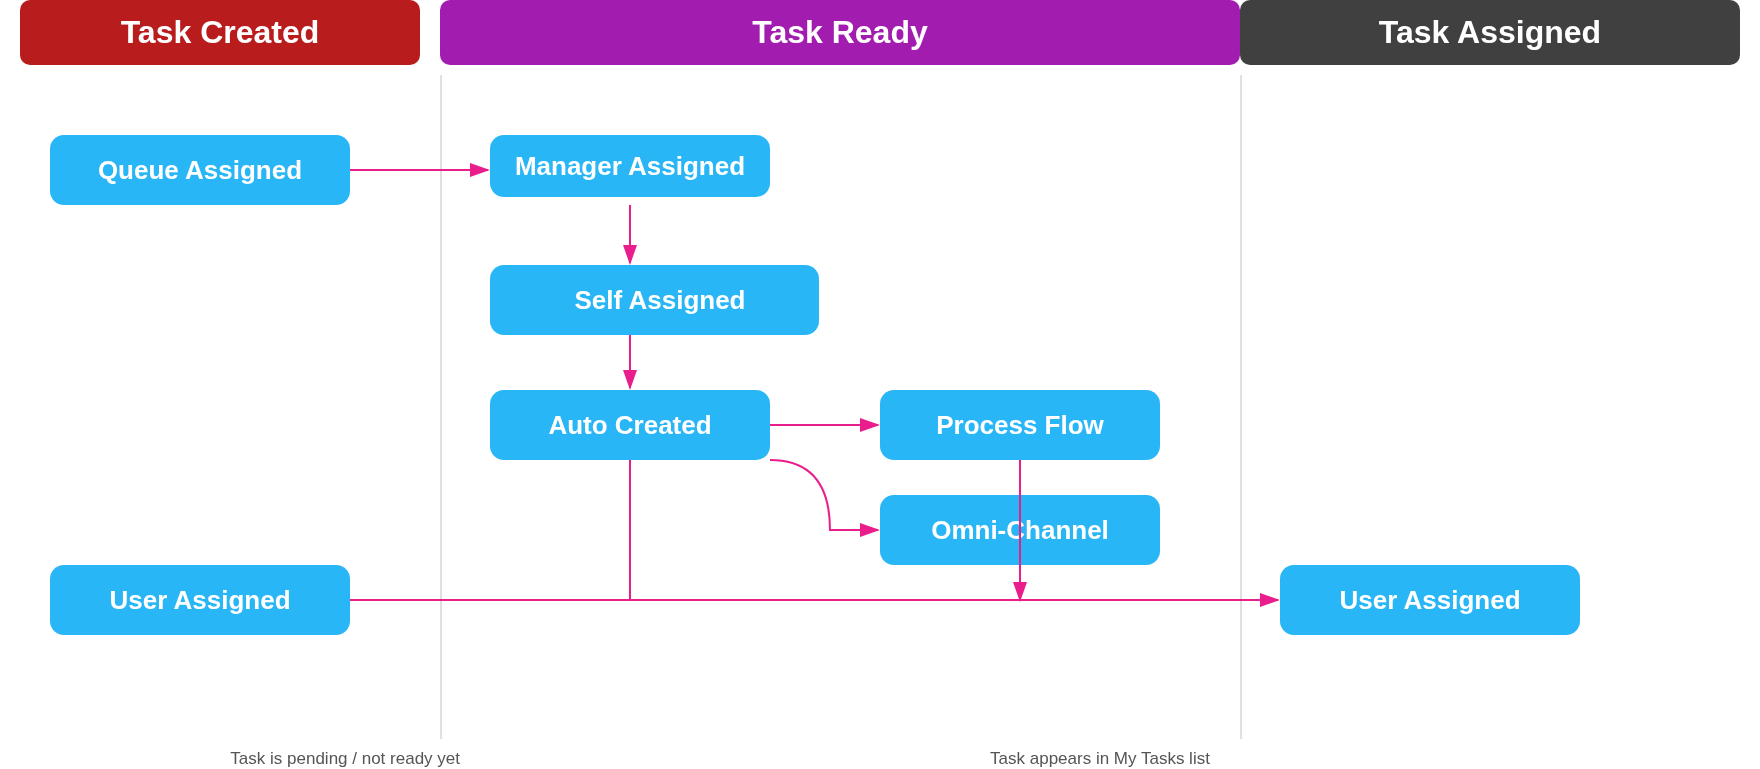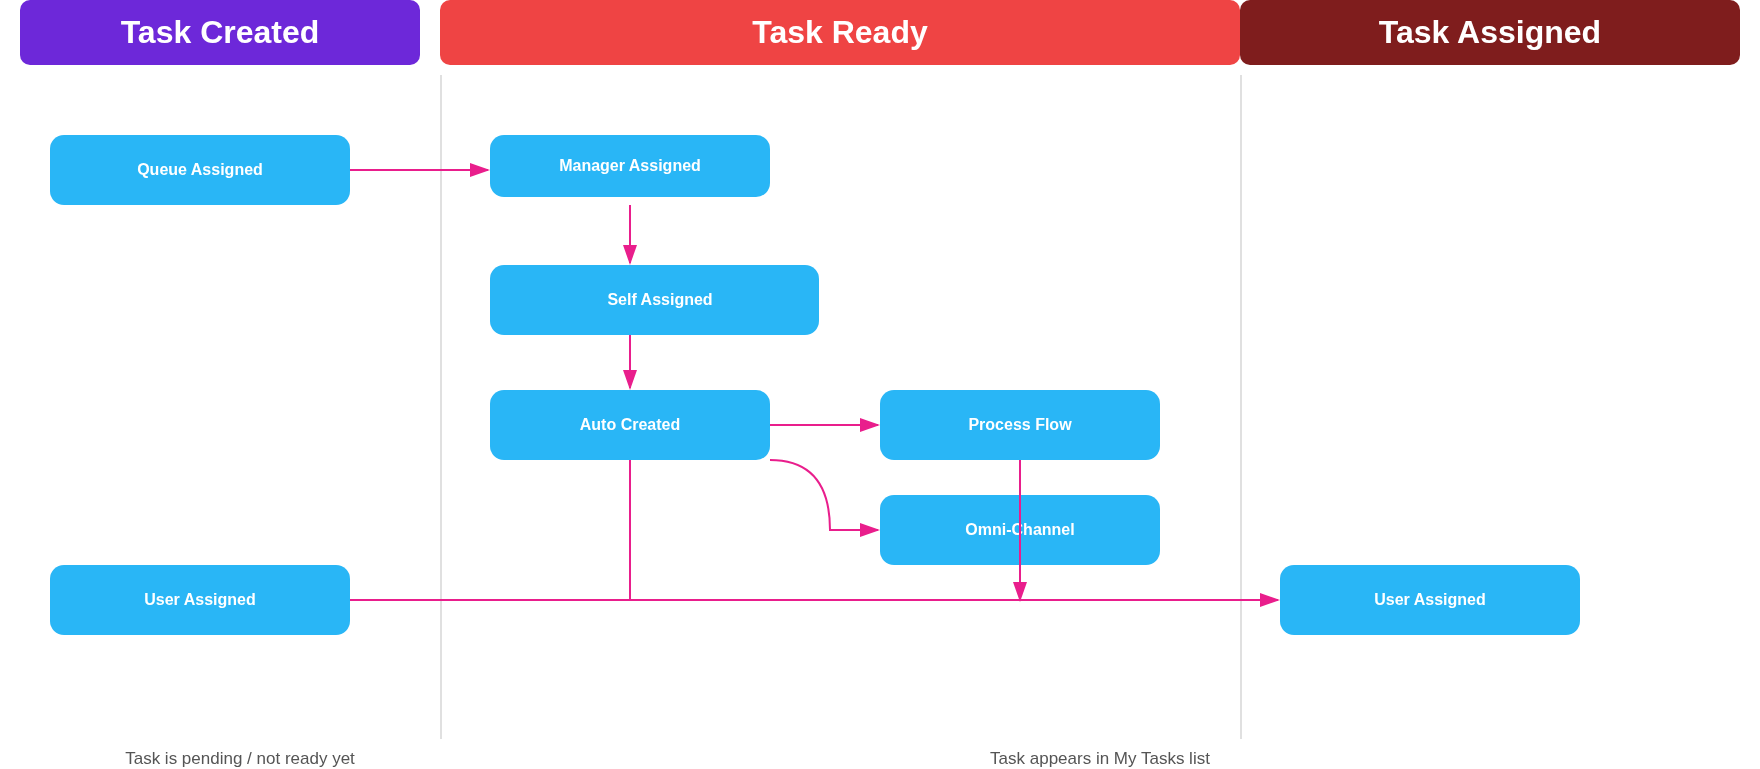--- a/index.html
+++ b/index.html
@@ -32,23 +32,23 @@
       display: flex;
       align-items: center;
       justify-content: center;
       padding: 14px 20px;
       border-radius: 10px;
       font-size: 32px;
       font-weight: 900;
       color: white;
     }
 
-    .header-col1 { width: 400px; background: #6d28d9; margin-right: 20px; }
-    .header-col2 { width: 800px; background: #ef4444; }
-    .header-col3 { flex: 1; background: #7f1d1d; }
+    .header-col1 { width: 400px; background: #b91c1c; margin-right: 20px; }
+    .header-col2 { width: 800px; background: #a21caf; }
+    .header-col3 { flex: 1; background: #404040; }
 
     
     .content-area {
       flex: 1;
       position: relative;
       margin-top: 10px;
     }
 
     
     .divider-line {
@@ -60,21 +60,21 @@
     }
     .divider-left { left: 440px; }
     .divider-right { left: 1240px; }
 
     
     .box {
       position: absolute;
       background: #29b6f6;
       border-radius: 14px;
       color: white;
-      font-size: 16px;
+      font-size: 26px;
       font-weight: 700;
       display: flex;
       align-items: center;
       justify-content: center;
       text-align: center;
       padding: 10px 20px;
     }
 
     
     .box-queue-assigned   { left: 50px;  top: 60px;  width: 300px; height: 70px; }
@@ -100,21 +100,21 @@
     .footer-row {
       display: flex;
       width: 100%;
       padding: 10px 20px 0 20px;
     }
     .footer-cell {
       font-size: 17px;
       color: #555;
       text-align: center;
     }
-    .footer-col1 { width: 440px; }
+    .footer-col1 { width: 440px; text-align: right; }
     .footer-col2 { width: 800px; }
     .footer-col3 { flex: 1; }
   </style>
 </head>
 <body>
 
 <div class="diagram-container">
 
   <div class="header-row">
     <div class="header-cell header-col1">Task Created</div>

